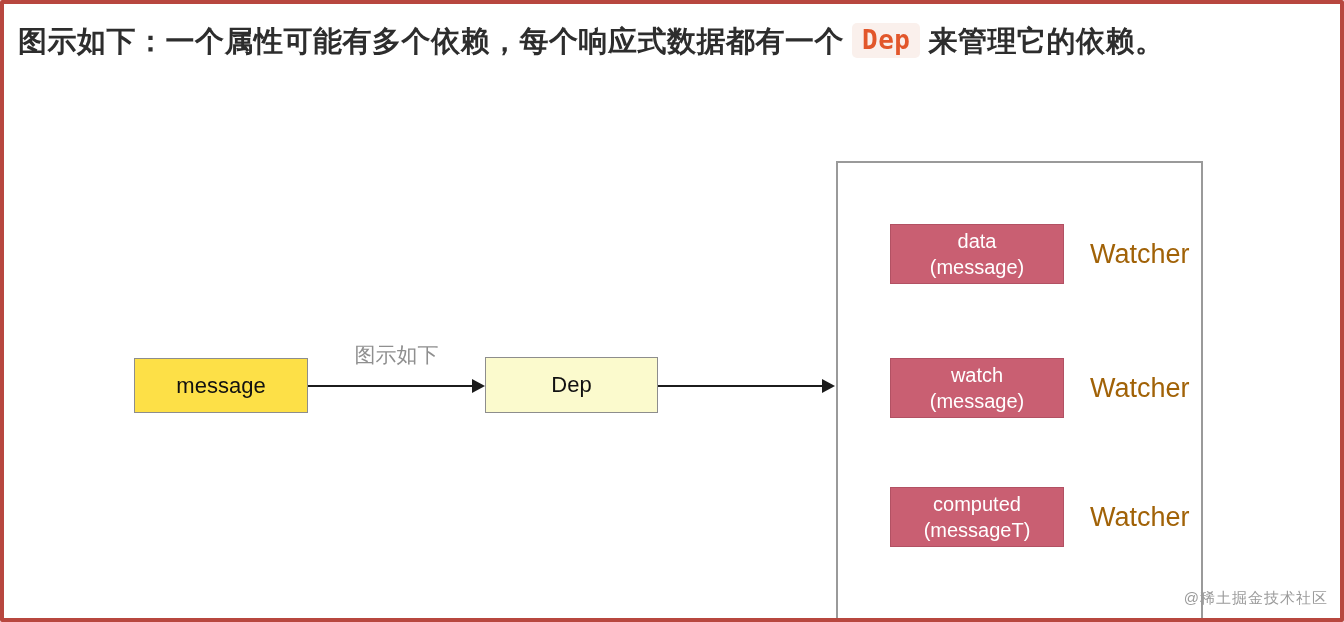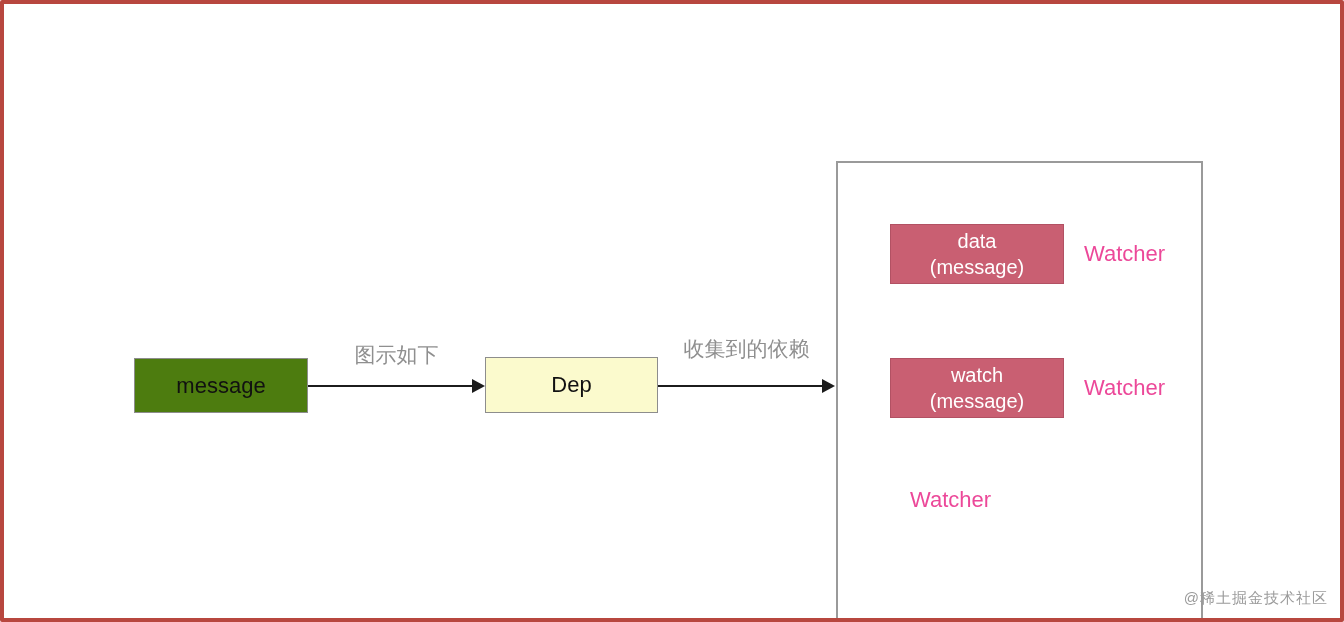--- a/index.html
+++ b/index.html
@@ -44,21 +44,21 @@
   .node {
     position: absolute;
     display: flex;
     align-items: center;
     justify-content: center;
     font-size: 22px;
     color: #111111;
   }
   .node-message {
     left: 130px; top: 354px; width: 174px; height: 55px;
-    background: #4d7c0f;
+    background: #fde047;
     border: 1px solid #8d8d8d;
   }
   .node-dep {
     left: 481px; top: 353px; width: 173px; height: 56px;
     background: #fbfacd;
     border: 1px solid #8d8d8d;
   }
 
   
   .arrow {
@@ -117,56 +117,58 @@
     color: #ffffff;
     font-size: 20px;
     line-height: 1.32;
     text-align: center;
     display: flex;
     flex-direction: column;
     align-items: center;
     justify-content: center;
   }
   .watcher-tag {
-    margin-left: 20px;
-    font-size: 22px;
-    color: #ec4899;
+    margin-left: 26px;
+    font-size: 27px;
+    color: #a16207;
   }
 
   
   .watermark {
     position: absolute;
     right: 12px;
     bottom: 10px;
     font-size: 15px;
     color: #9b9b9b;
     letter-spacing: 1px;
   }
 </style>
 </head>
 <body>
 
 <div class="frame">
 
+  <div class="title">
+    <span>图示如下：一个属性可能有多个依赖，每个响应式数据都有一个</span><span class="code-chip">Dep</span><span>来管理它的依赖。</span>
+  </div>
 
   <div class="node node-message">
     <span>message</span>
   </div>
 
   <div class="arrow-label arrow-label-1">图示如下</div>
   <div class="arrow arrow-1">
     <div class="shaft"></div>
     <div class="head"></div>
   </div>
 
   <div class="node node-dep">
     <span>Dep</span>
   </div>
 
-  <div class="arrow-label arrow-label-2">收集到的依赖</div>
   <div class="arrow arrow-2">
     <div class="shaft"></div>
     <div class="head"></div>
   </div>
 
   <div class="dep-container">
 
     <div class="watcher-row watcher-row-0">
       <div class="watcher-box">
         <span>data</span>
@@ -177,20 +179,24 @@
 
     <div class="watcher-row watcher-row-1">
       <div class="watcher-box">
         <span>watch</span>
         <span>(message)</span>
       </div>
       <span class="watcher-tag">Watcher</span>
     </div>
 
     <div class="watcher-row watcher-row-2">
+      <div class="watcher-box">
+        <span>computed</span>
+        <span>(messageT)</span>
+      </div>
       <span class="watcher-tag">Watcher</span>
     </div>
 
   </div>
 
   <div class="watermark">@稀土掘金技术社区</div>
 
 </div>
 
 </body></html>

